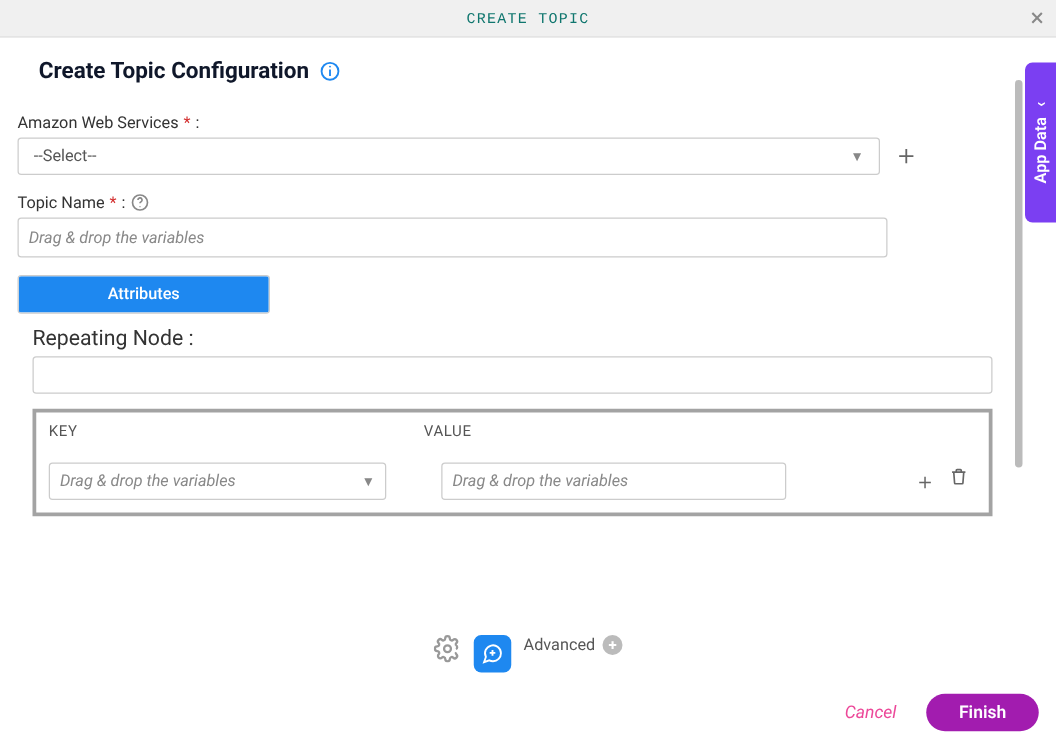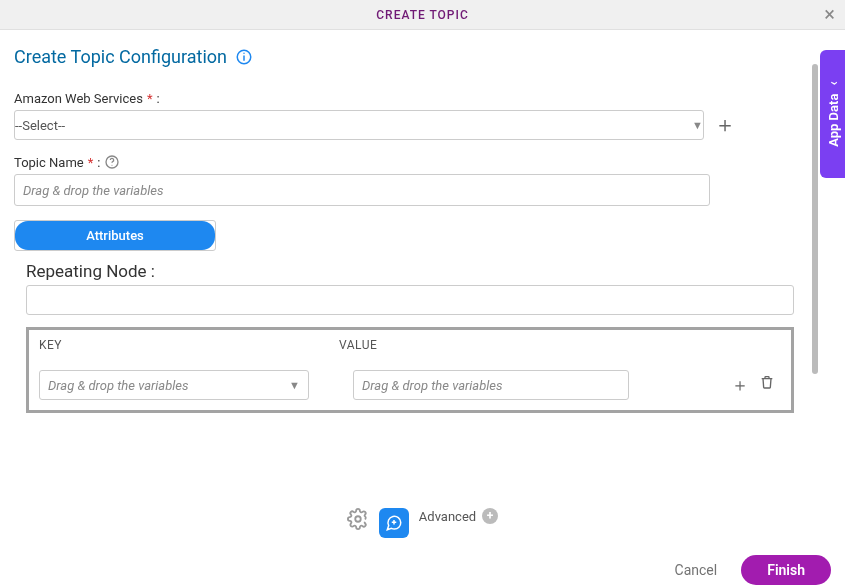--- a/index.html
+++ b/index.html
@@ -1,42 +1,42 @@
 <!DOCTYPE html>
 <html><head>
 <meta charset="utf-8">
 <style>
 * { box-sizing: border-box; margin: 0; padding: 0; font-family: -apple-system, BlinkMacSystemFont, "Segoe UI", Roboto, Arial, sans-serif; }
 html, body { width: 845px; height: 588px; overflow: hidden; background: #fff; }
 
 .header-bar { height: 30px; background: #f0f0f0; border-bottom: 1px solid #e0e0e0; display: flex; align-items: center; justify-content: center; position: relative; }
-.header-title { font-size: 12px; font-weight: 500; letter-spacing: 1px; color: #701a75; }
+.header-title { font-size: 12px; font-weight: 500; letter-spacing: 1px; color: #0f766e; font-family: Liberation Mono, monospace; }
 .close-x { position: absolute; right: 10px; top: 4px; font-size: 20px; color: #888; cursor: pointer; line-height: 1; }
 
 .content { padding: 16px 14px 0 14px; height: 478px; overflow-y: auto; position: relative; width: 820px;}
 
 .page-title-row { display: flex; align-items: center; gap: 8px; margin-bottom: 24px; }
-.page-title { font-size: 18px; font-weight: 400; color: #0369a1; }
+.page-title { font-size: 18px; font-weight: 700; color: #0f172a; margin-left: 17px; }
 .info-icon-svg { width: 18px; height: 18px; }
 
 .field-block { margin-bottom: 14px; }
 .field-label { font-size: 13px; color: #333; margin-bottom: 4px; display: flex; align-items: center; gap: 4px;}
 .req { color: #d32f2f; }
 .help-circle { width:16px; height:16px; }
 
 .select-row { display: flex; align-items: center; gap: 10px; }
-.select-box { flex: 0 0 690px; height: 30px; border: 1px solid #ccc; border-radius: 3px; display:flex; align-items:center; justify-content:space-between; padding: 0 0; font-size: 13px; color: #555; background:#fff; cursor:pointer;}
+.select-box { flex: 0 0 690px; height: 30px; border: 1px solid #ccc; border-radius: 3px; display:flex; align-items:center; justify-content:space-between; padding: 0 12px; font-size: 13px; color: #555; background:#fff; cursor:pointer;}
 .select-caret { color:#888; font-size:11px;}
 .plus-icon { color:#666; font-size:22px; cursor:pointer; line-height:1; font-weight:300;}
 
 .text-input { width: 696px; height: 32px; border: 1px solid #ccc; border-radius: 3px; padding: 0 8px; font-size: 13px; color:#333; }
 .text-input::placeholder { font-style: italic; color:#888; }
 
 .tabs { display:flex; border:1px solid #ccc; width: 202px; border-radius:3px; overflow:hidden; margin-bottom:10px;}
-.tab { flex:1; text-align:center; padding:7px 0; font-size:13px; cursor:pointer; background:#fff; color:#333;border-radius:13px;}
+.tab { flex:1; text-align:center; padding:7px 0; font-size:13px; cursor:pointer; background:#fff; color:#333;}
 .tab.active { background:#1e88f0; color:#fff; font-weight:500;}
 .tab + .tab { border-left:1px solid #ccc;}
 
 .repeat-label { font-size:17px; color:#333; margin: 0 0 4px 12px;}
 .repeat-wrap { padding: 0 12px; }
 .repeat-input { width: 100%; height:30px; border:1px solid #ccc; border-radius:3px; }
 
 .kv-table { margin: 12px 12px 0 12px; border:3px solid #a3a3a3; }
 .kv-header { display:flex; padding:8px 10px; font-size:12px; color:#555; letter-spacing:0.5px;}
 .kv-col-key { width: 300px; }
@@ -54,21 +54,21 @@
 .scroll-thumb { position:absolute; right:0; top:34px; width:6px; height:340px; background:#bbb; border-radius:3px;}
 
 .footer-tools { height:44px; display:flex; align-items:flex-start; justify-content:center; gap:10px; border-top: none;}
 .gear { width:22px; height:22px; color:#888; cursor:pointer;}
 .comment-btn { width:30px; height:30px; background:#1e88f0; border-radius:6px; display:flex; align-items:center; justify-content:center; cursor:pointer;}
 .comment-btn svg { width:18px; height:18px; }
 .advanced { font-size:13px; color:#555; display:flex; align-items:center; gap:6px; cursor:pointer;}
 .adv-plus { width:16px; height:16px; background:#bbb; border-radius:50%; color:#fff; display:flex; align-items:center; justify-content:center; font-size:12px; font-weight:700;}
 
 .footer-buttons { height:36px; display:flex; align-items:center; justify-content:flex-end; gap:14px; padding: 0 14px 0 0;}
-.btn-link { background:none; border:none; color:#737373; font-size:14px; cursor:pointer; padding:6px 10px;}
+.btn-link { background:none; border:none; color:#ec4899; font-size:14px; cursor:pointer; padding:6px 10px;font-style:italic;}
 .btn-outline { background:#fff; border:1px solid #bbb; color:#444; font-size:14px; border-radius:18px; padding:6px 22px; cursor:pointer;}
 .btn-primary { background:#a21caf; border:none; color:#fff; font-size:14px; font-weight:600; border-radius:18px; padding:7px 26px; cursor:pointer;}
 </style>
 </head>
 <body>
 
 <div class="header-bar">
   <span class="header-title">CREATE TOPIC</span>
   <span class="close-x">×</span>
 </div>

